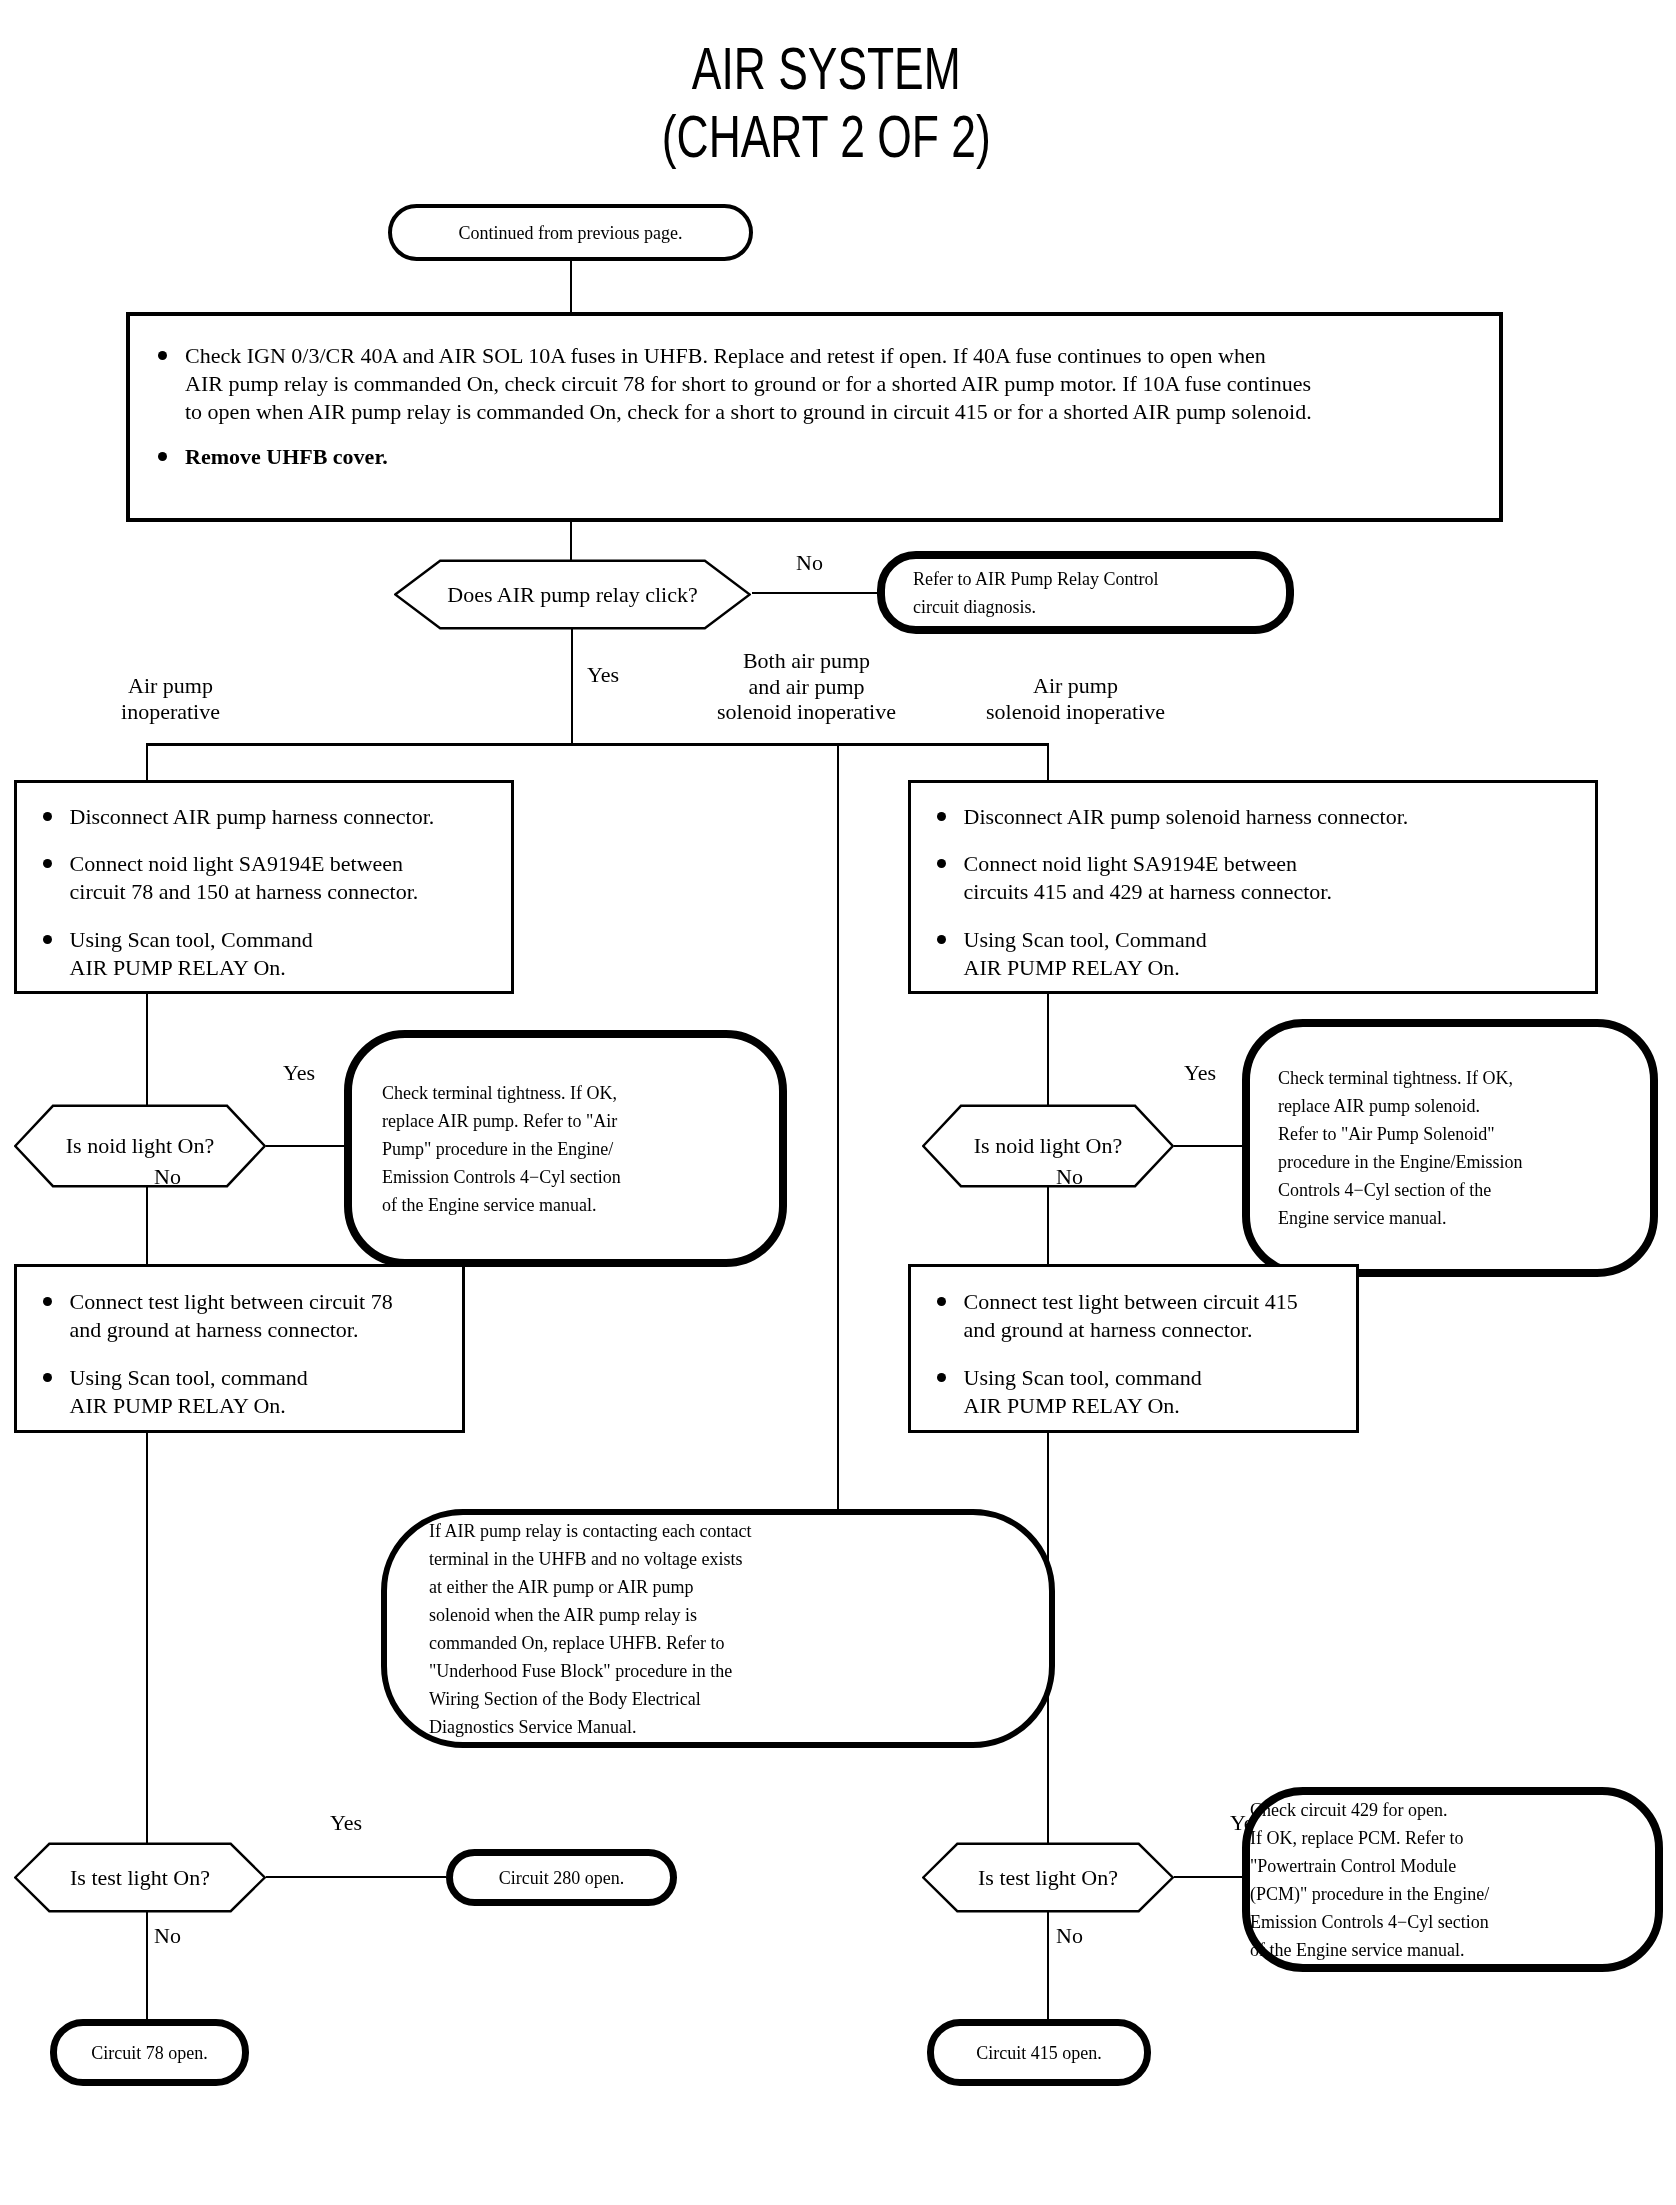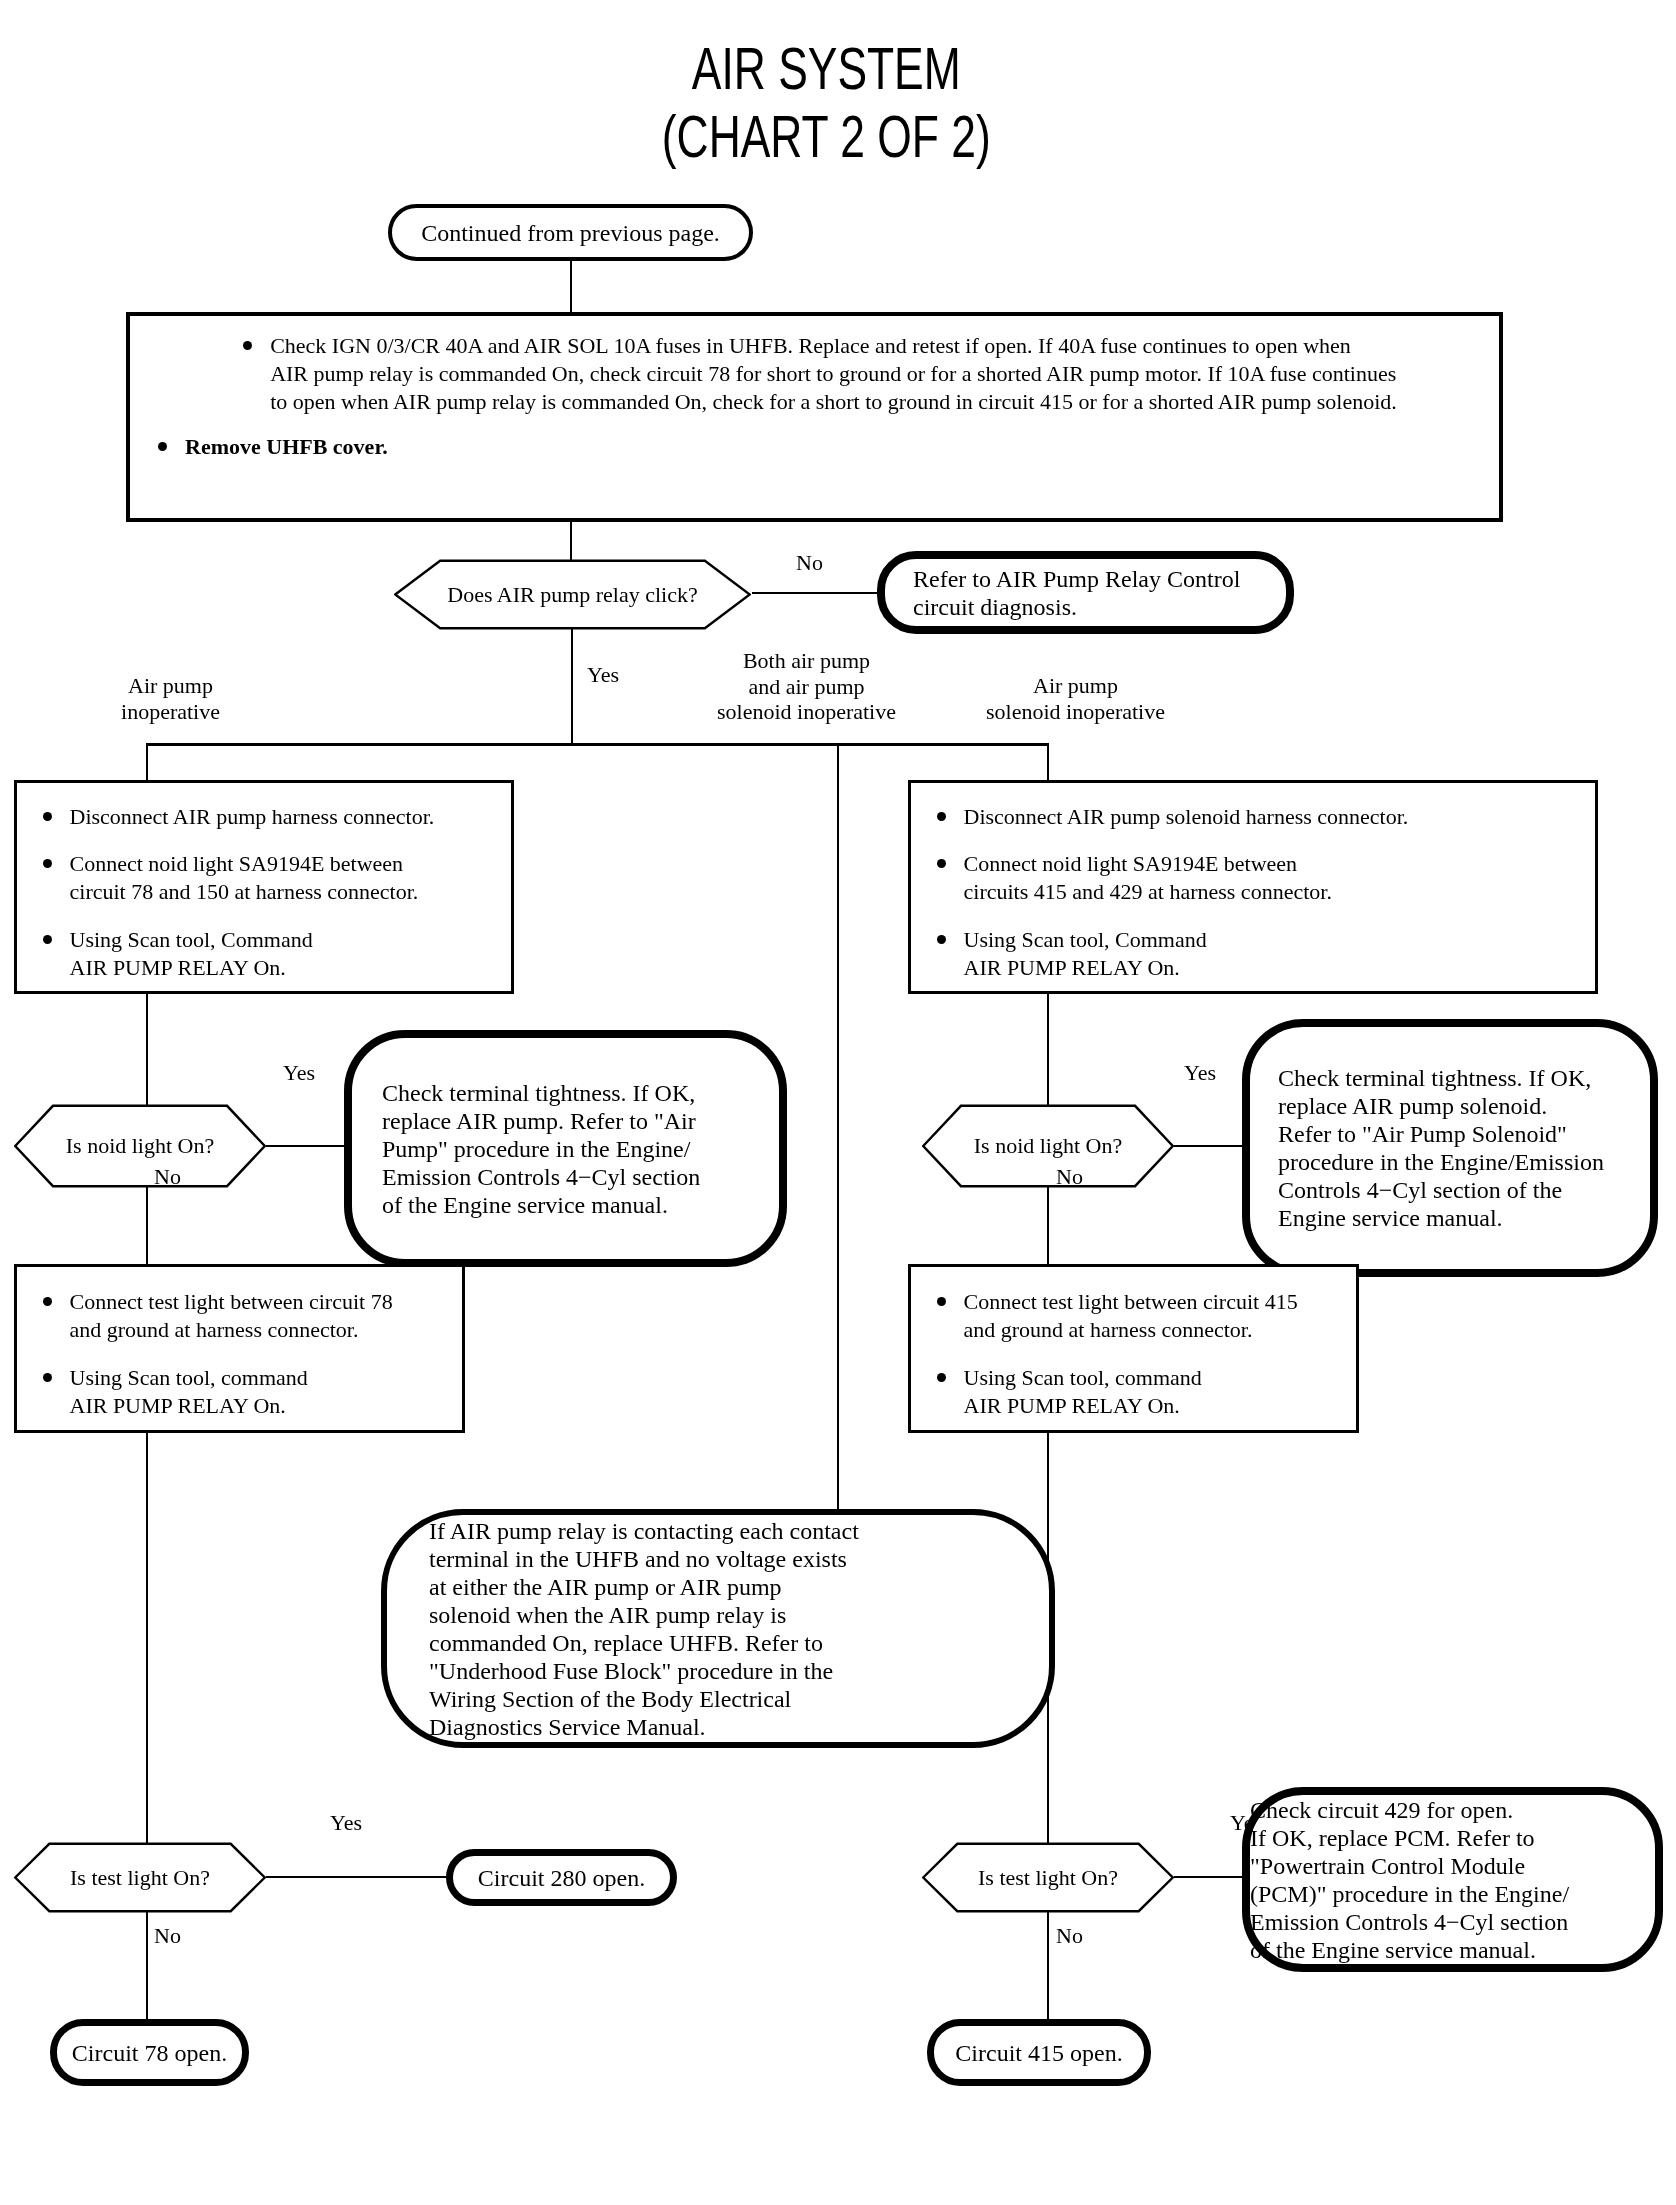--- a/index.html
+++ b/index.html
@@ -4,21 +4,21 @@
 <style>
   html,body{margin:0;padding:0;background:#fff;}
   .page{position:relative;width:1676px;height:2205px;background:#fff;overflow:hidden;
         font-family:"Liberation Serif","DejaVu Serif",serif;color:#000;}
   .line{position:absolute;background:#000;}
   .pre{white-space:pre-line;}
   .title{position:absolute;left:0;top:35px;width:1652px;text-align:center;
          font-family:"Liberation Sans","DejaVu Sans",sans-serif;font-size:60px;line-height:68px;}
   .title .inner{display:inline-block;transform:scaleX(0.74);transform-origin:center top;}
   .stadium{position:absolute;border-style:solid;border-color:#000;background:#fff;
-           display:flex;align-items:center;box-sizing:border-box;font-size:24px;line-height:28px;}
+           display:flex;align-items:center;box-sizing:border-box;font-size:18px;line-height:28px;}
   .stadium.ctr{justify-content:center;text-align:center;}
   .box{position:absolute;border:3.6px solid #000;background:#fff;box-sizing:border-box;}
   .brow{display:flex;align-items:flex-start;}
   .dot{width:9px;height:9px;border-radius:50%;background:#000;flex:none;margin:9px 18px 0 0;}
   .btxt{font-size:22px;line-height:28px;}
   .hex{position:absolute;display:flex;align-items:center;justify-content:center;}
   .hex svg{position:absolute;left:0;top:0;width:100%;height:100%;}
   .hex .lbl{position:relative;z-index:1;font-size:22px;}
   .edge{position:absolute;font-size:22px;line-height:24px;}
   .blabel{position:absolute;font-size:22px;line-height:25.5px;text-align:center;}
@@ -52,21 +52,21 @@
   <div class="line" style="left:1047px;top:1187px;width:2.4px;height:77px;"></div>
   <div class="line" style="left:1047px;top:1431px;width:2.4px;height:413px;"></div>
   <div class="line" style="left:1174px;top:1876px;width:69px;height:2.4px;"></div>
   <div class="line" style="left:1047px;top:1912px;width:2.4px;height:109px;"></div>
 
   <div class="stadium ctr" style="left:388px;top:204px;width:365px;height:57px;border-width:4.3px;border-radius:30px;">
     <span class="pre">Continued from previous page.</span>
   </div>
 
   <div class="box" style="left:126px;top:312px;width:1377px;height:210px;border-width:4.3px;padding:14.6px 17px 0 28px;">
-    <div class="brow" style="margin-top:1px;justify-content:center;">
+    <div class="brow" style="margin-top:11px;">
       <span class="dot"></span>
       <span class="btxt pre">Check IGN 0/3/CR 40A and AIR SOL 10A fuses in UHFB. Replace and retest if open. If 40A fuse continues to open when
 AIR pump relay is commanded On, check circuit 78 for short to ground or for a shorted AIR pump motor. If 10A fuse continues
 to open when AIR pump relay is commanded On, check for a short to ground in circuit 415 or for a shorted AIR pump solenoid.</span>
     </div>
     <div class="brow" style="margin-top:17px;font-weight:bold;">
       <span class="dot"></span>
       <span class="btxt pre">Remove UHFB cover.</span>
     </div>
   </div>

